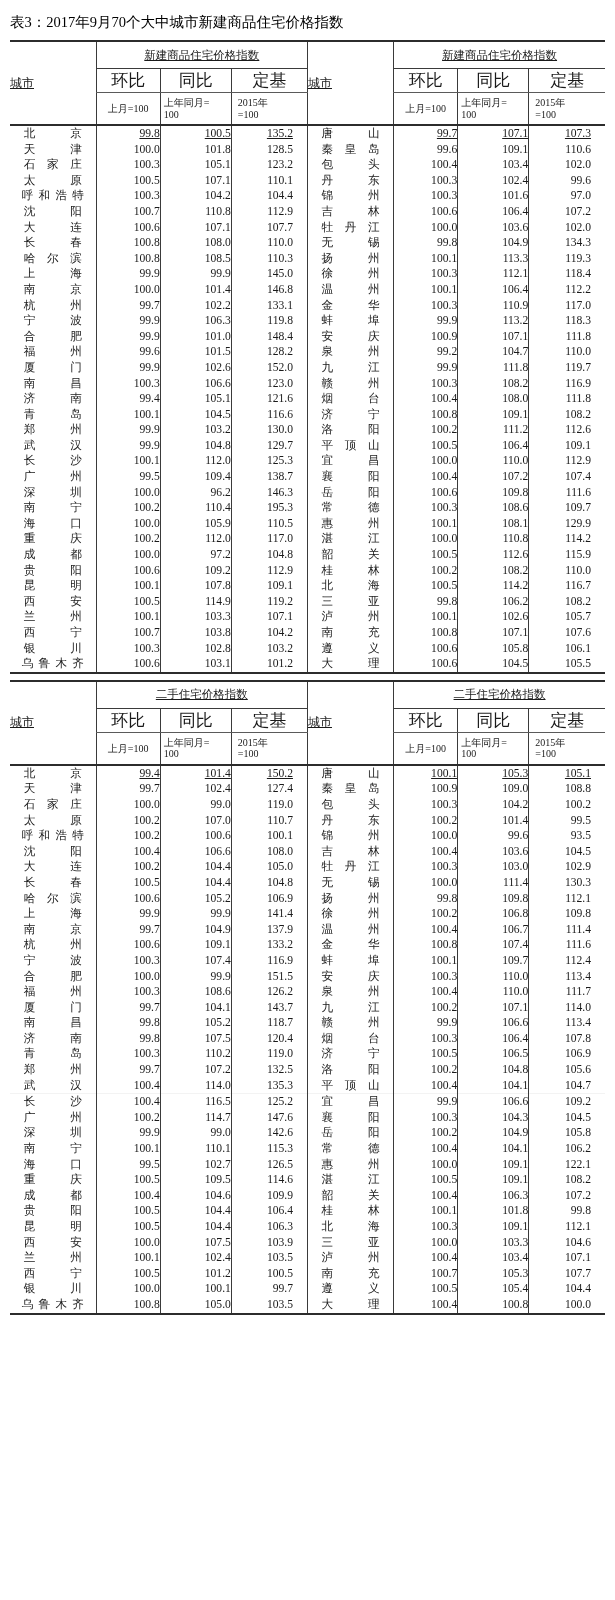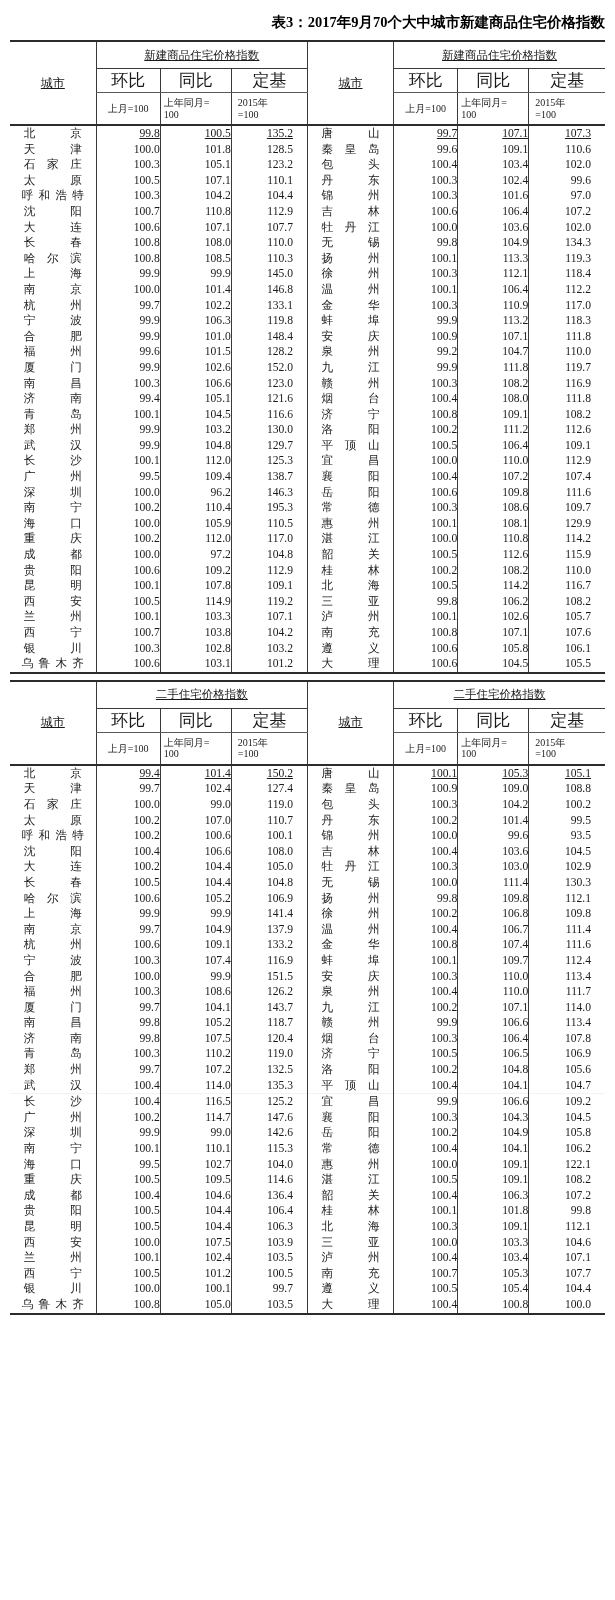--- a/index.html
+++ b/index.html
@@ -19,22 +19,22 @@
     padding: 0;
   }
 
   .table-block {
     width: 615px;
     box-sizing: border-box;
     padding: 0 10px 6px 10px;
   }
 
   .table-title {
-    text-align: right;
-    font-weight: bold;
+    text-align: left;
+    font-weight: normal;
     font-size: 14.5px;
     letter-spacing: 0px;
     padding: 13px 0 8px 0;
     color: #000;
   }
 
   table.idx {
     width: 595px;
     border-collapse: collapse;
     table-layout: fixed;
@@ -53,21 +53,21 @@
 
   
   .hgroup {
     text-align: center;
     font-size: 11.5px;
     height: 26px;
     vertical-align: middle;
     border-bottom: 1.6px solid #3a3a3a;
   }
   .hcity {
-    text-align: center;
+    text-align: left;
     font-size: 12px;
     vertical-align: middle;
   }
   .hsub {
     text-align: center;
     font-size: 17px;
     height: 21px;
     vertical-align: middle;
     border-bottom: 1.6px solid #5a5a5a;
   }
@@ -818,41 +818,41 @@
             <td class="num lastcol vl vr">115.3</td>
             <td class="city"><span class="nm">常德</span></td>
             <td class="num vl">100.4</td>
             <td class="num vl">104.1</td>
             <td class="num lastcol vl">106.2</td>
           </tr>
           <tr class="drow">
             <td class="city"><span class="nm">海口</span></td>
             <td class="num vl">99.5</td>
             <td class="num vl">102.7</td>
-            <td class="num lastcol vl vr">104.0</td>
+            <td class="num lastcol vl vr">126.5</td>
             <td class="city"><span class="nm">惠州</span></td>
             <td class="num vl">100.0</td>
             <td class="num vl">109.1</td>
             <td class="num lastcol vl">122.1</td>
           </tr>
           <tr class="drow">
             <td class="city"><span class="nm">重庆</span></td>
             <td class="num vl">100.5</td>
             <td class="num vl">109.5</td>
             <td class="num lastcol vl vr">114.6</td>
             <td class="city"><span class="nm">湛江</span></td>
             <td class="num vl">100.5</td>
             <td class="num vl">109.1</td>
             <td class="num lastcol vl">108.2</td>
           </tr>
           <tr class="drow">
             <td class="city"><span class="nm">成都</span></td>
             <td class="num vl">100.4</td>
             <td class="num vl">104.6</td>
-            <td class="num lastcol vl vr">136.4</td>
+            <td class="num lastcol vl vr">109.9</td>
             <td class="city"><span class="nm">韶关</span></td>
             <td class="num vl">100.4</td>
             <td class="num vl">106.3</td>
             <td class="num lastcol vl">107.2</td>
           </tr>
           <tr class="drow">
             <td class="city"><span class="nm">贵阳</span></td>
             <td class="num vl">100.5</td>
             <td class="num vl">104.4</td>
             <td class="num lastcol vl vr">106.4</td>

